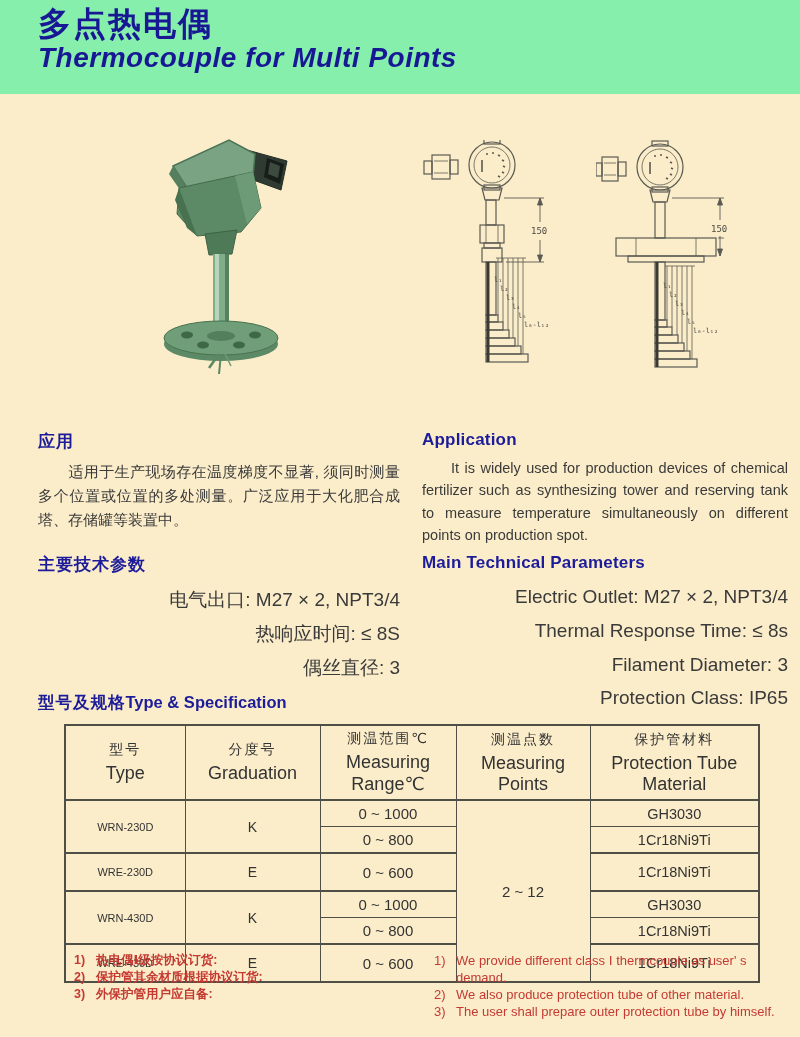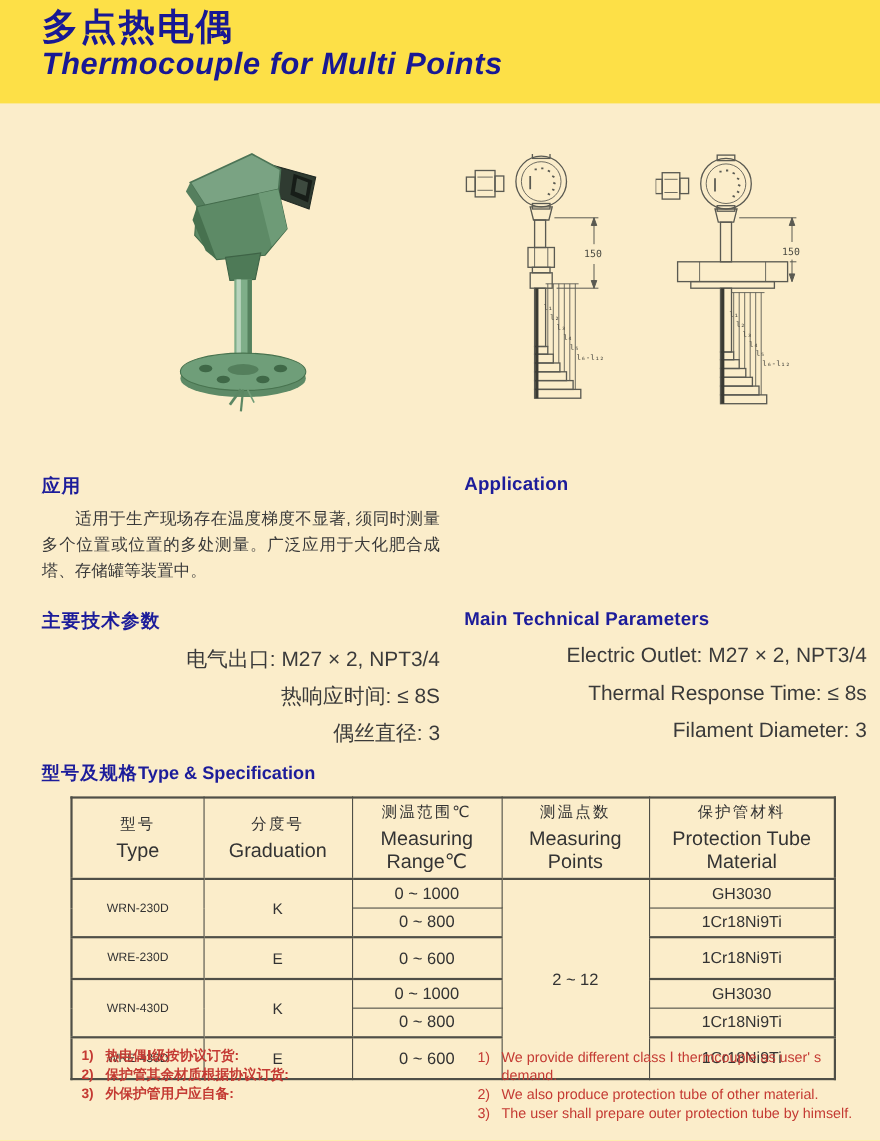--- a/index.html
+++ b/index.html
@@ -1,18 +1,18 @@
 <!DOCTYPE html>
 <html><head>
 <meta charset="utf-8">
 <style>
   * { margin:0; padding:0; box-sizing:border-box; }
   html,body { background:#ffffff; }
   body { font-family:"Liberation Sans","DejaVu Sans",sans-serif; }
-  .page { position:relative; width:800px; height:1037px; background:#fde047; overflow:hidden; }
+  .page { position:relative; width:800px; height:1037px; background:#86efac; overflow:hidden; }
 
   
   .title-block { position:absolute; left:38px; top:6px; }
   .title-cn { font-size:33px; font-weight:bold; color:#181894; letter-spacing:2px; line-height:1.1; }
   .title-en { font-size:28px; font-weight:bold; font-style:italic; color:#181894; line-height:1.15; letter-spacing:0.5px; }
 
   
   .band { position:absolute; left:0; top:94px; width:800px; height:943px; background:#fbedca; }
 
   .abs { position:absolute; }
@@ -251,37 +251,39 @@
     <text x="115" y="92" font-size="9">150</text>
   </svg>
 
   <div class="abs" style="left:38px; top:430px; width:362px;">
     <div class="h-cn">应用</div>
     <div class="body-cn"><span class="indent"></span><span>适用于生产现场存在温度梯度不显著, 须同时测量多个位置或位置的多处测量。广泛应用于大化肥合成塔、存储罐等装置中。</span></div>
   </div>
 
   <div class="abs" style="left:422px; top:430px; width:366px;">
     <div class="h-en">Application</div>
+    <div class="body-en"><span class="indent"></span><span>It is widely used for production devices of chemical fertilizer such as synthesizing tower and reserving tank to measure temperature simultaneously on different points on production spot.</span></div>
   </div>
 
   <div class="abs" style="left:38px; top:553px; width:362px;">
     <div class="h-cn">主要技术参数</div>
     <ul class="param-list cn">
       <li>电气出口:  M27 × 2, NPT3/4</li>
       <li>热响应时间:  ≤ 8S</li>
       <li>偶丝直径:  3</li>
     </ul>
   </div>
 
   <div class="abs" style="left:422px; top:553px; width:366px;">
     <div class="h-en">Main Technical Parameters</div>
     <ul class="param-list en">
       <li>Electric Outlet: M27 × 2, NPT3/4</li>
       <li>Thermal Response Time: ≤ 8s</li>
       <li>Filament Diameter: 3</li>
+      <li>Protection Class: IP65</li>
     </ul>
   </div>
 
   <div class="abs spec-heading" style="left:38px; top:692px;">
     <span class="cnpart">型号及规格</span><span>Type &amp; Specification</span>
   </div>
 
   <table class="spec abs" style="left:64px; top:724px;">
     <colgroup>
       <col style="width:120px">

